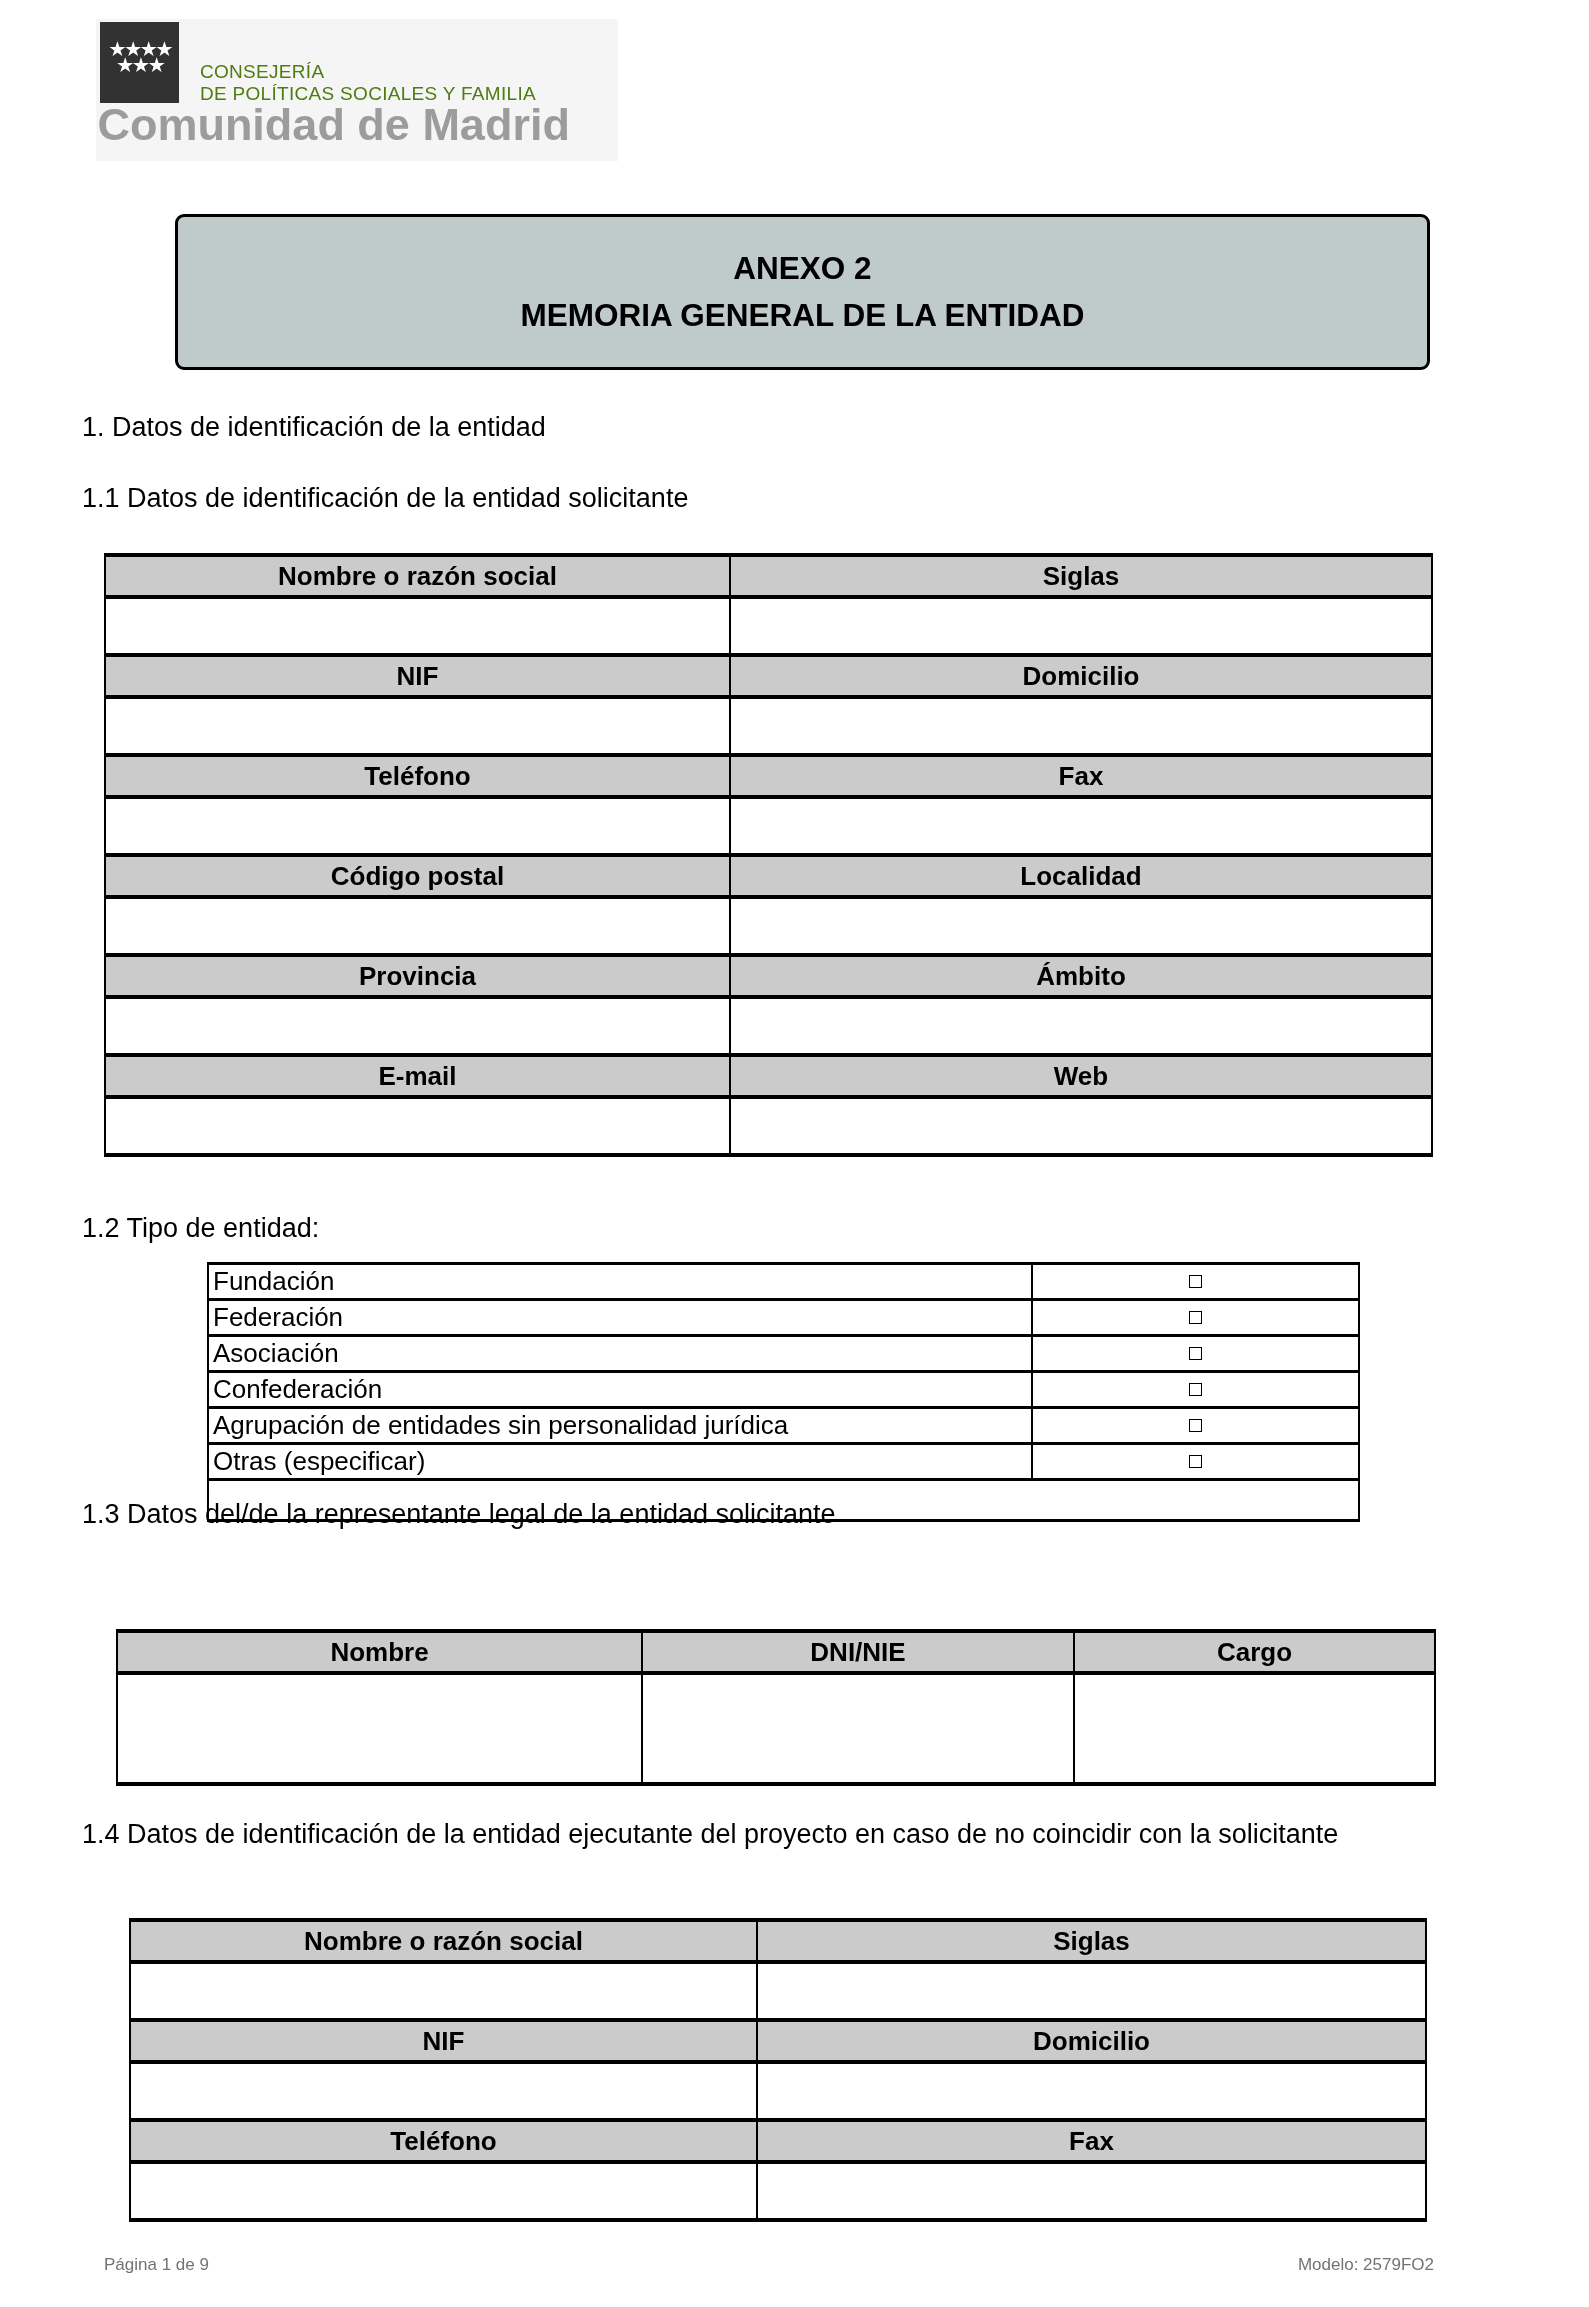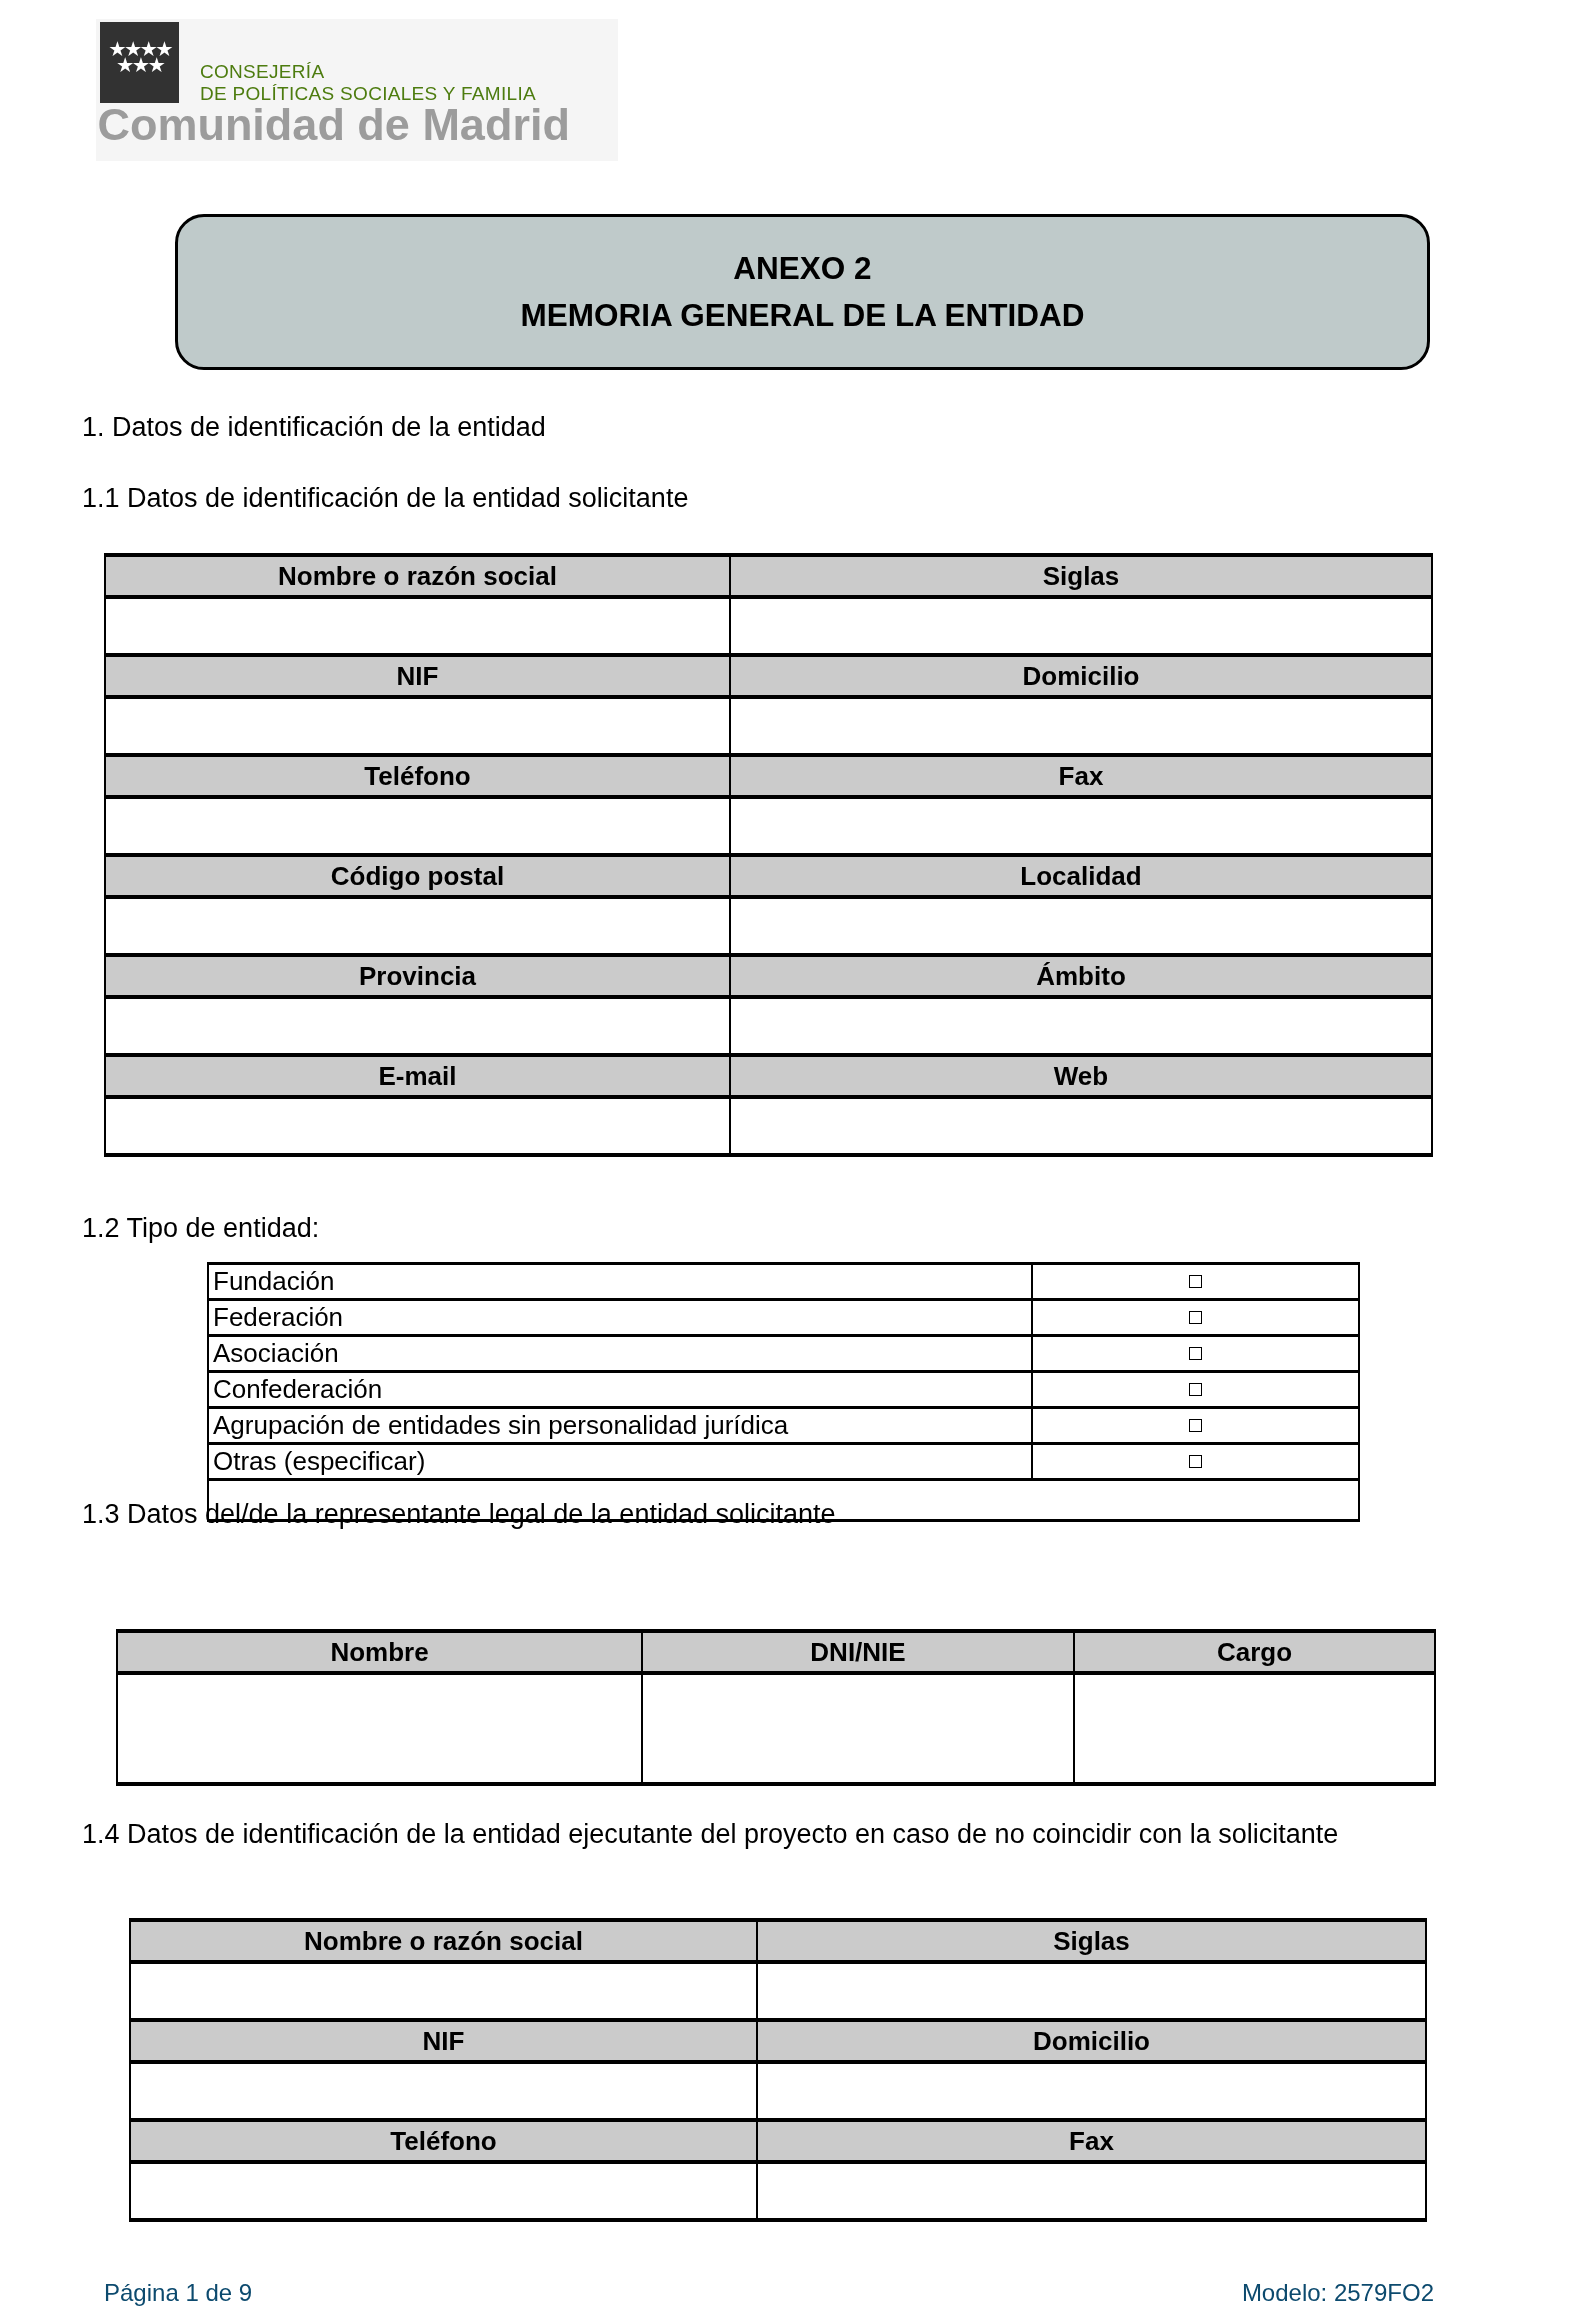--- a/index.html
+++ b/index.html
@@ -12,21 +12,21 @@
   
   .logo { position:absolute; left:96px; top:19px; width:522px; height:142px; background:#f5f5f5; }
   .flag { position:absolute; left:4.1px; top:2.7px; width:79px; height:81px; background:#323232; text-align:center; padding-top:19px; }
   .stars-row { color:#ffffff; font-size:20.5px; line-height:0.82; letter-spacing:-2.7px; white-space:nowrap; }
   .dept { position:absolute; left:104px; top:42px; font-size:19px; line-height:1.18; color:#4d7c0f; letter-spacing:0.3px; white-space:nowrap; }
   .brand { position:absolute; left:1.4px; top:80px; font-size:45px; font-weight:bold; color:#9c9c9c; white-space:nowrap; }
 
   
   .title-box {
     position:absolute; left:175px; top:214px; width:1255px; height:156px;
-    background:#bfcaca; border:3.4px solid #000; border-radius:29px;
+    background:#bfcaca; border:3.4px solid #000; border-radius:9px;
     display:flex; flex-direction:column; justify-content:center; align-items:center;
     font-size:31.5px; font-weight:bold; text-align:center; line-height:1.5;
   }
 
   
   .h { position:absolute; left:82px; font-size:27px; line-height:1.3; }
   .h-bold { font-weight:normal; }
   .h1  { top:410px; }
   .h11 { top:481px; }
   .h12 { top:1211px; }
@@ -46,21 +46,21 @@
   .t14 { left:129px; top:1918px; width:1297px; }
 
   .t12 { left:207px; top:1262px; width:1151px; }
   .t12 td { border-top-width:3.4px; border-bottom-width:3.4px; }
   .opt-label { font-size:26px; padding-left:4px; height:36px; background:#fff; }
   .opt-check { text-align:center; height:36px; background:#fff; }
   .box { display:inline-block; width:13.7px; height:13.7px; border:1.4px solid #000; vertical-align:middle; background:#fff; }
   .t12-bottom { height:41px; background:#fff; }
 
   
-  .footer { position:absolute; top:2255px; font-size:24px; color:#0c4a6e;margin-top:24px; }
+  .footer { position:absolute; top:2255px; font-size:17px; color:#737373; }
   .footer-left { left:104px; }
   .footer-right { right:155px; text-align:right; }
 </style>
 </head>
 <body>
 
 <div id="page">
 
   <div class="logo">
     <div class="flag">

